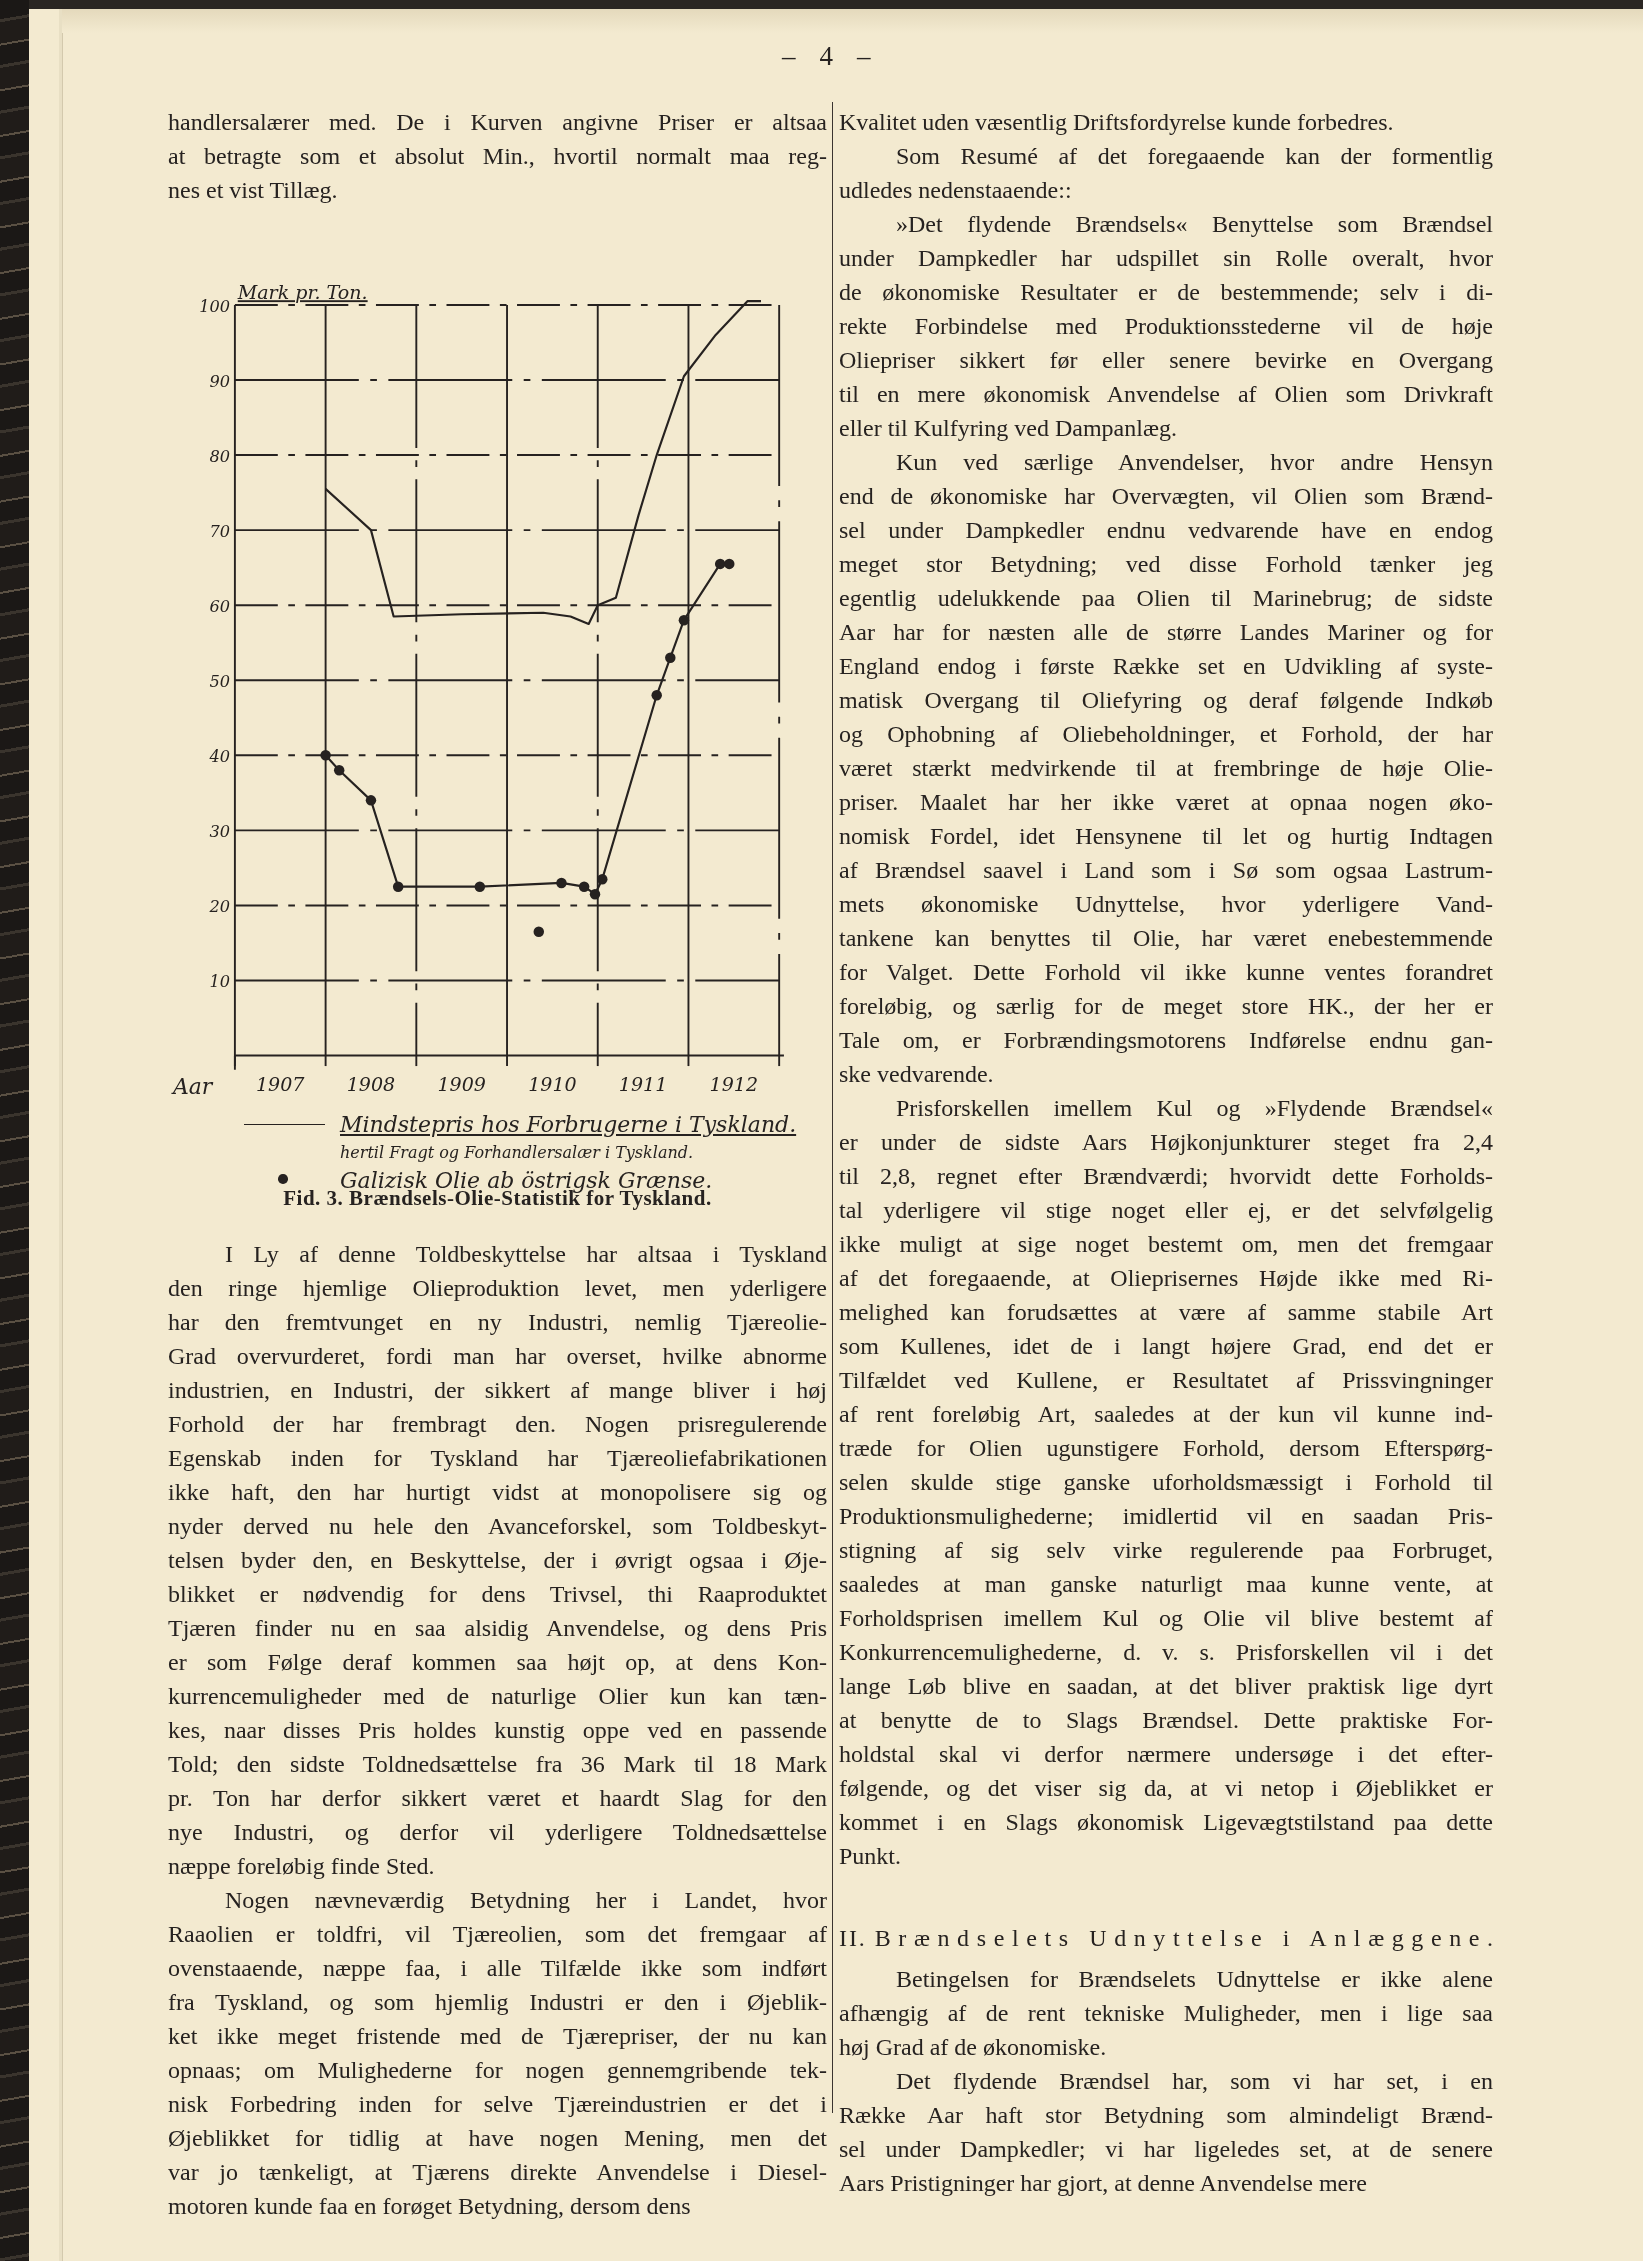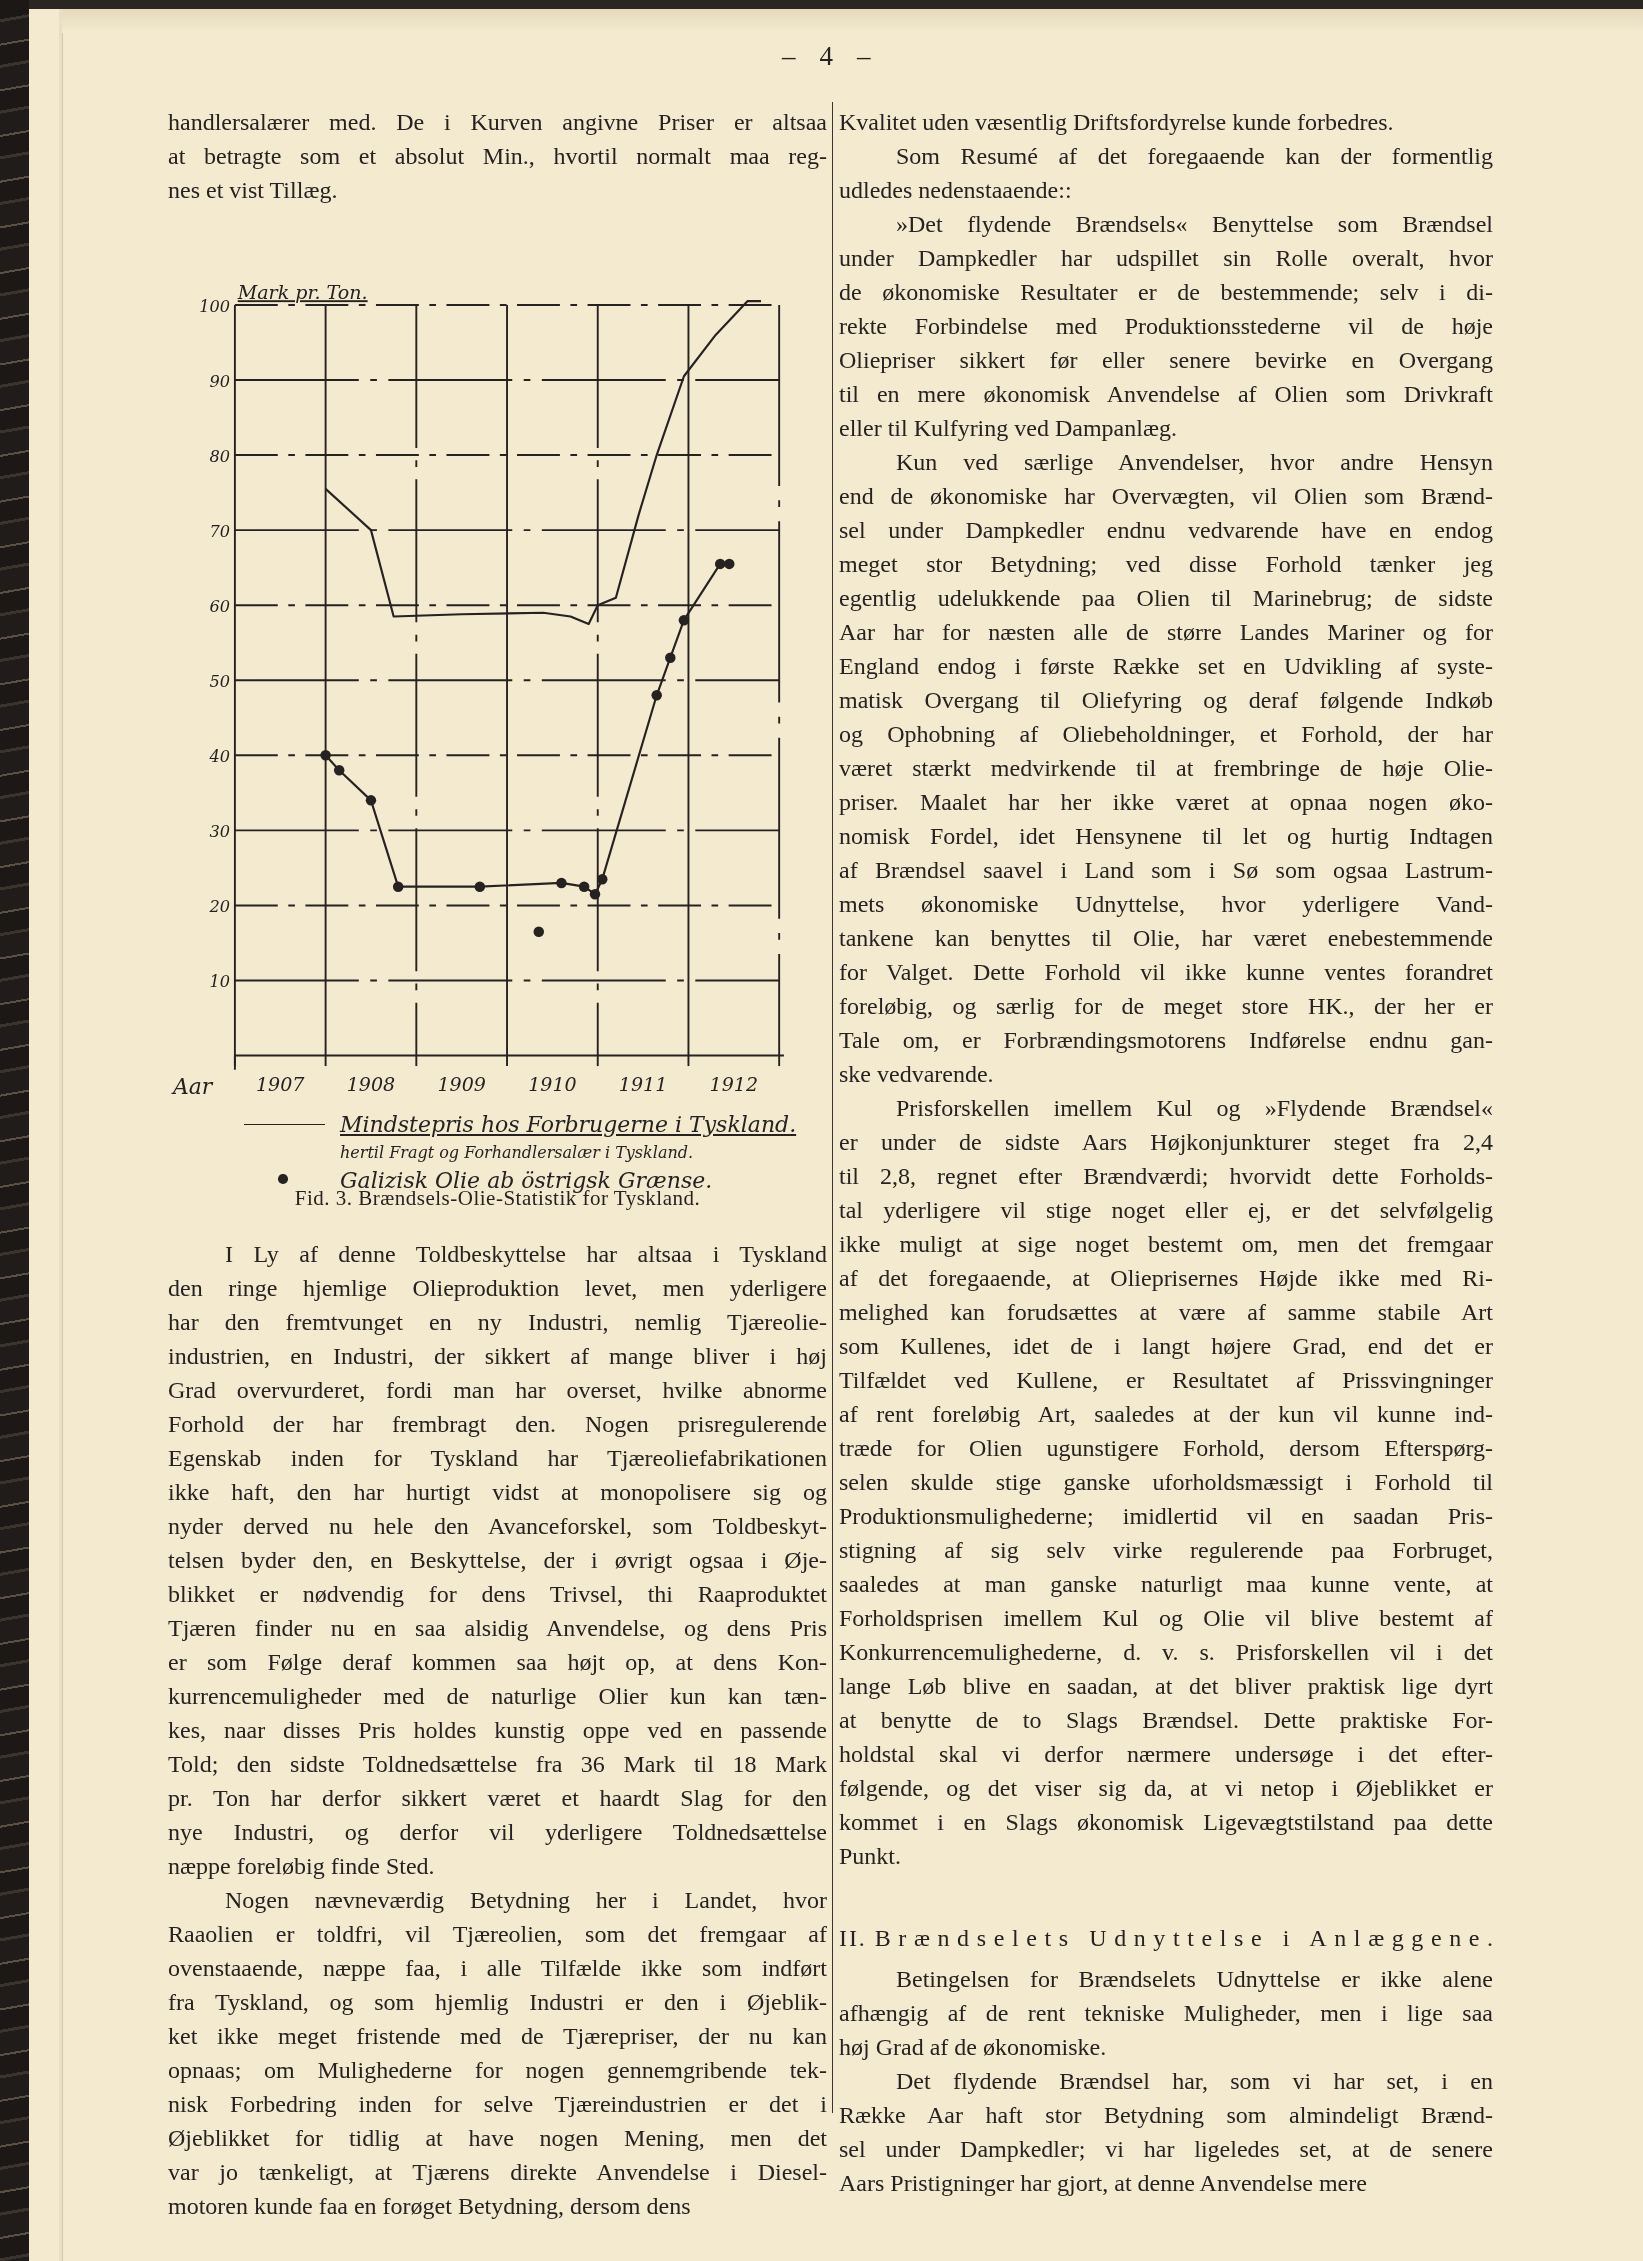--- a/index.html
+++ b/index.html
@@ -12,21 +12,21 @@
   .col{position:absolute;font-size:24px;line-height:34px;text-align:justify;}
   .col-left{left:168px;top:105px;width:659px;}
   .col-right{left:839px;top:105px;width:654px;}
   .col-divider{position:absolute;left:832px;top:102px;width:1.4px;height:2011px;background:#3a3430;}
   .p{margin:0;text-indent:0;}
   .line{display:block;white-space:nowrap;text-align:justify;text-align-last:justify;}
   .line.last{text-align-last:left;}
   .heading{margin:48px 0 6.7px 0;letter-spacing:7.6px;white-space:nowrap;}
   .heading .num{letter-spacing:1.9px;margin-right:8px;}
   .figure{position:relative;width:659px;height:1025px;margin:4.8px 0 0 0;}
-  .fig-caption{position:absolute;left:0;width:659px;top:969px;text-align:center;font-size:21px;font-weight:normal;letter-spacing:0.5px;}
+  .fig-caption{position:absolute;left:0;width:659px;top:969px;text-align:center;font-size:21px;font-weight:bold;letter-spacing:0.5px;}
   .legend{position:absolute;left:81px;top:896px;font-family:"DejaVu Serif",serif;font-style:italic;}
   .legend-row{position:absolute;white-space:nowrap;}
   .lg-line{position:absolute;top:16px;width:81px;height:1.4px;background:#262220;}
   .lg-dot{position:absolute;top:10.5px;width:9.5px;height:9.5px;border-radius:50%;background:#262220;}
   svg text{font-family:"DejaVu Serif",serif;fill:#262220;}
 </style>
 </head>
 <body>
 
 <div class="binding"></div>
@@ -121,22 +121,22 @@
       </div>
     </div>
     <div class="fig-caption">Fid. 3.  Brændsels-Olie-Statistik for Tyskland.</div>
   </div>
 
   <div id="left-paras">
       <p class="p">
         <span class="line" style="padding-left: 57px;">I Ly af denne Toldbeskyttelse har altsaa i Tyskland</span>
         <span class="line">den ringe hjemlige Olieproduktion levet, men yderligere</span>
         <span class="line">har den fremtvunget en ny Industri, nemlig Tjæreolie-</span>
+        <span class="line">Grad overvurderet, fordi man har overset, hvilke abnorme</span>
         <span class="line">industrien, en Industri, der sikkert af mange bliver i høj</span>
-        <span class="line">Grad overvurderet, fordi man har overset, hvilke abnorme</span>
         <span class="line">Forhold der har frembragt den. Nogen prisregulerende</span>
         <span class="line">Egenskab inden for Tyskland har Tjæreoliefabrikationen</span>
         <span class="line">ikke haft, den har hurtigt vidst at monopolisere sig og</span>
         <span class="line">nyder derved nu hele den Avanceforskel, som Toldbeskyt-</span>
         <span class="line">telsen byder den, en Beskyttelse, der i øvrigt ogsaa i Øje-</span>
         <span class="line">blikket er nødvendig for dens Trivsel, thi Raaproduktet</span>
         <span class="line">Tjæren finder nu en saa alsidig Anvendelse, og dens Pris</span>
         <span class="line">er som Følge deraf kommen saa højt op, at dens Kon-</span>
         <span class="line">kurrencemuligheder med de naturlige Olier kun kan tæn-</span>
         <span class="line">kes, naar disses Pris holdes kunstig oppe ved en passende</span>

